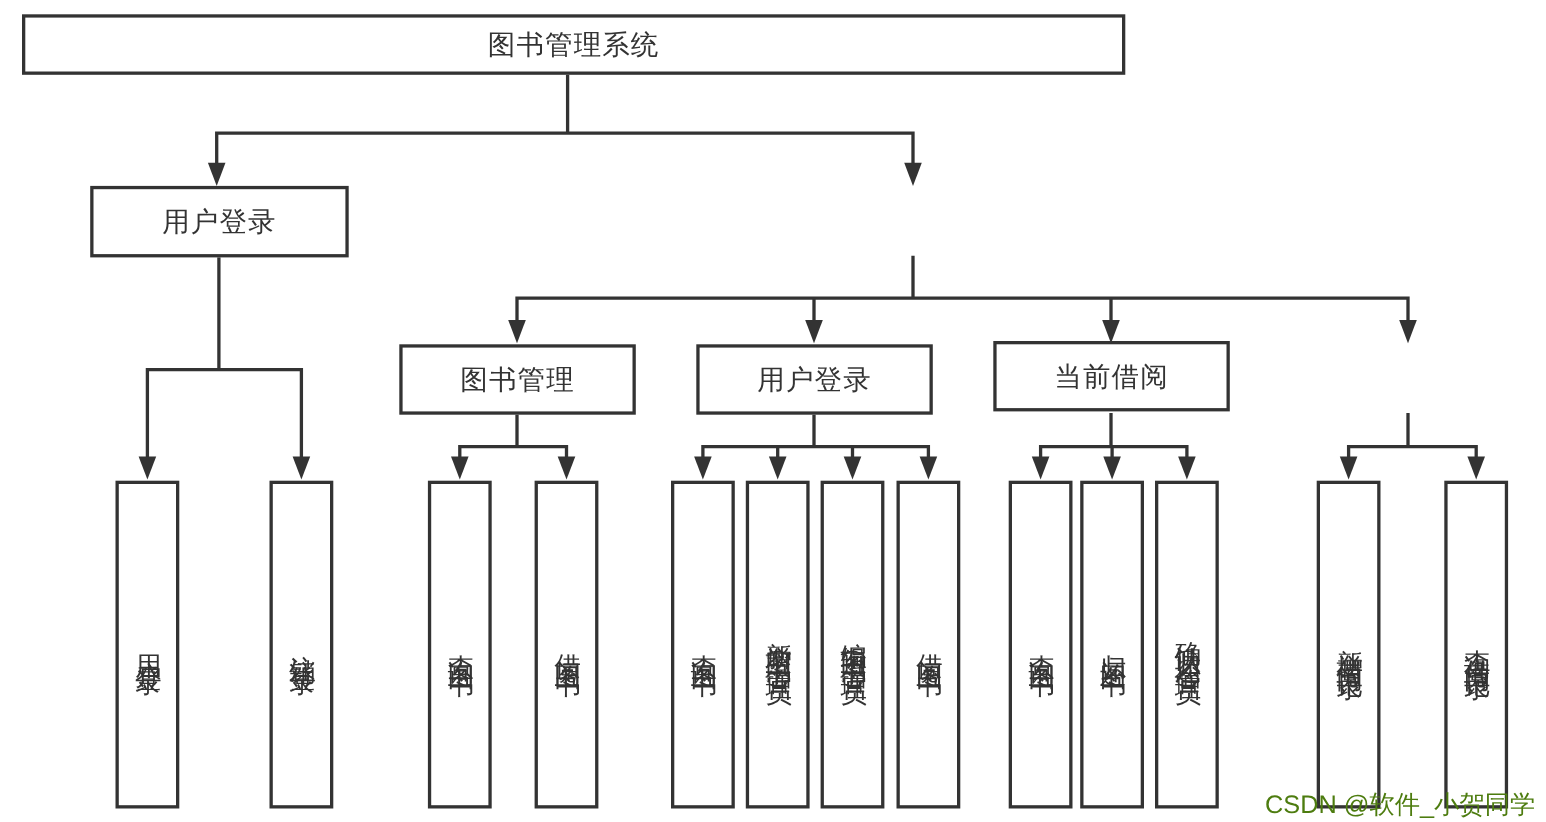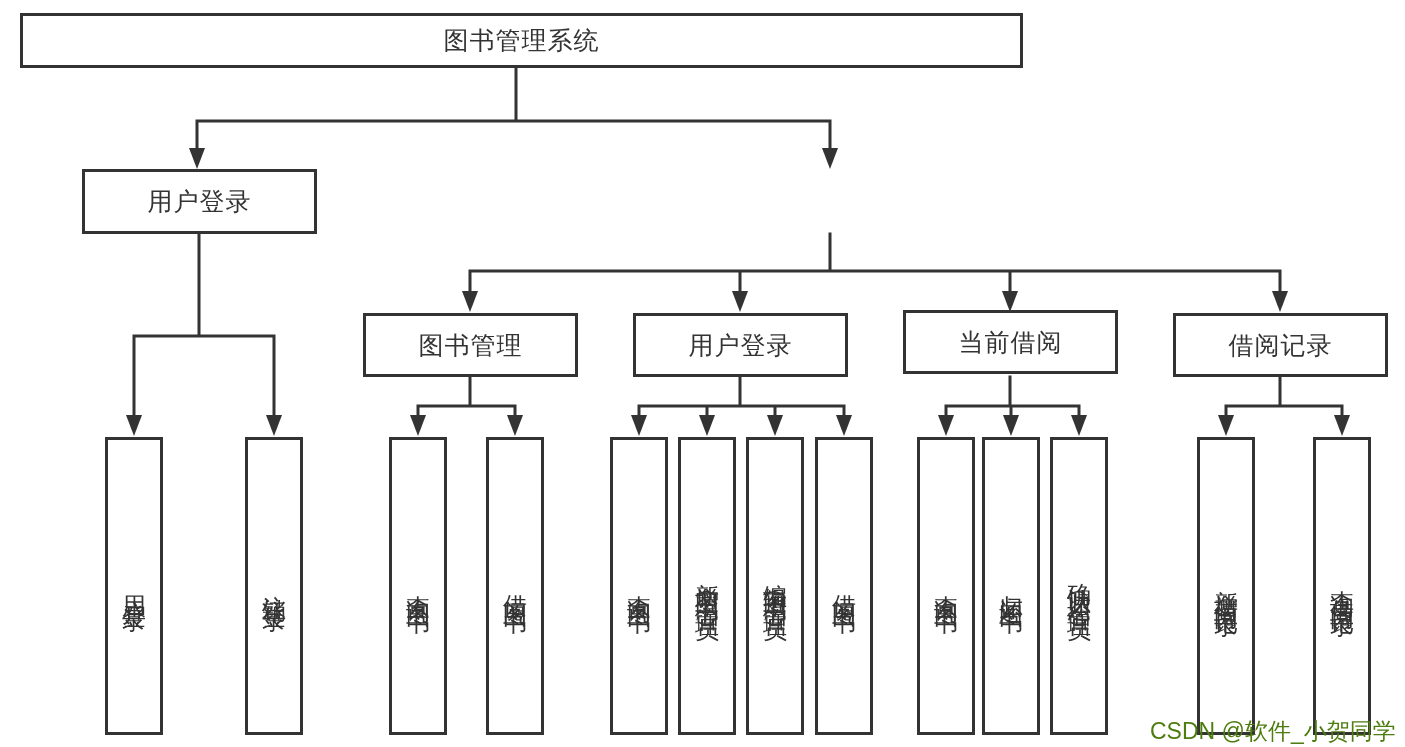--- a/index.html
+++ b/index.html
@@ -91,23 +91,20 @@
 
   <div class="box" style="left:363px;top:313px;width:215px;height:64px">
     <span class="h-label">图书管理</span>
   </div>
   <div class="box" style="left:633px;top:313px;width:215px;height:64px">
     <span class="h-label">用户登录</span>
   </div>
   <div class="box" style="left:903px;top:310px;width:215px;height:64px">
     <span class="h-label">当前借阅</span>
   </div>
-  <div class="box" style="left:1173px;top:313px;width:215px;height:64px">
-    <span class="h-label">借阅记录</span>
-  </div>
 
   <div class="box" style="left:105px;top:437px;width:58px;height:298px">
     <span class="v-label">用户登录</span>
   </div>
   <div class="box" style="left:245px;top:437px;width:58px;height:298px">
     <span class="v-label">注销登录</span>
   </div>
 
   <div class="box" style="left:389px;top:437px;width:58px;height:298px">
     <span class="v-label">查询图书</span>

